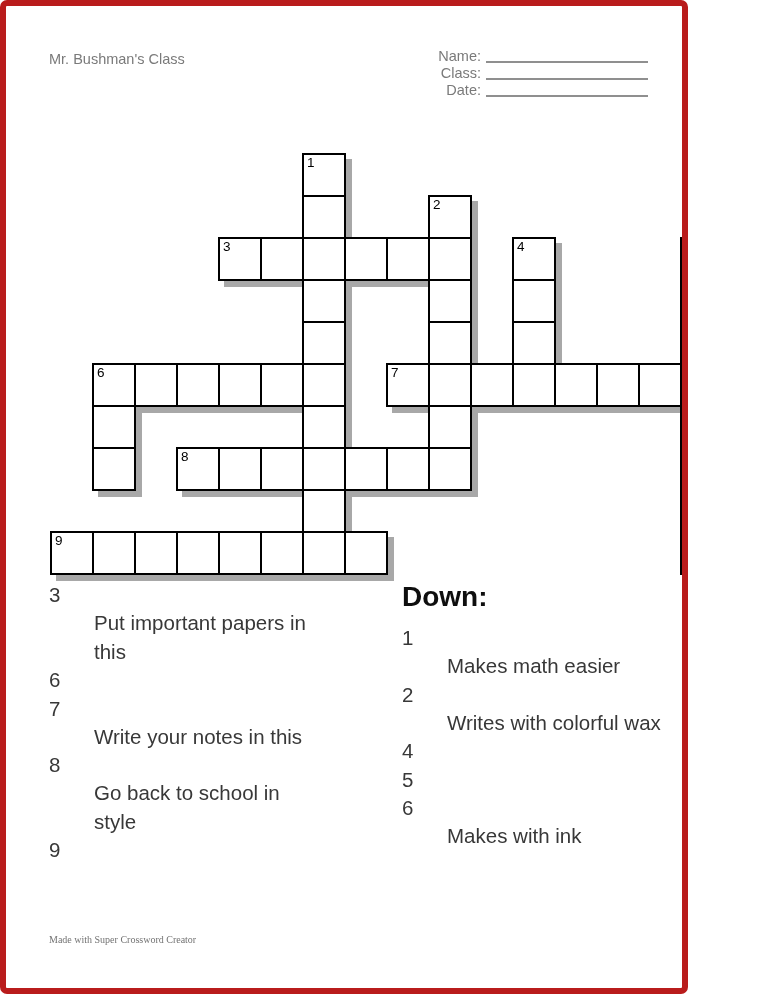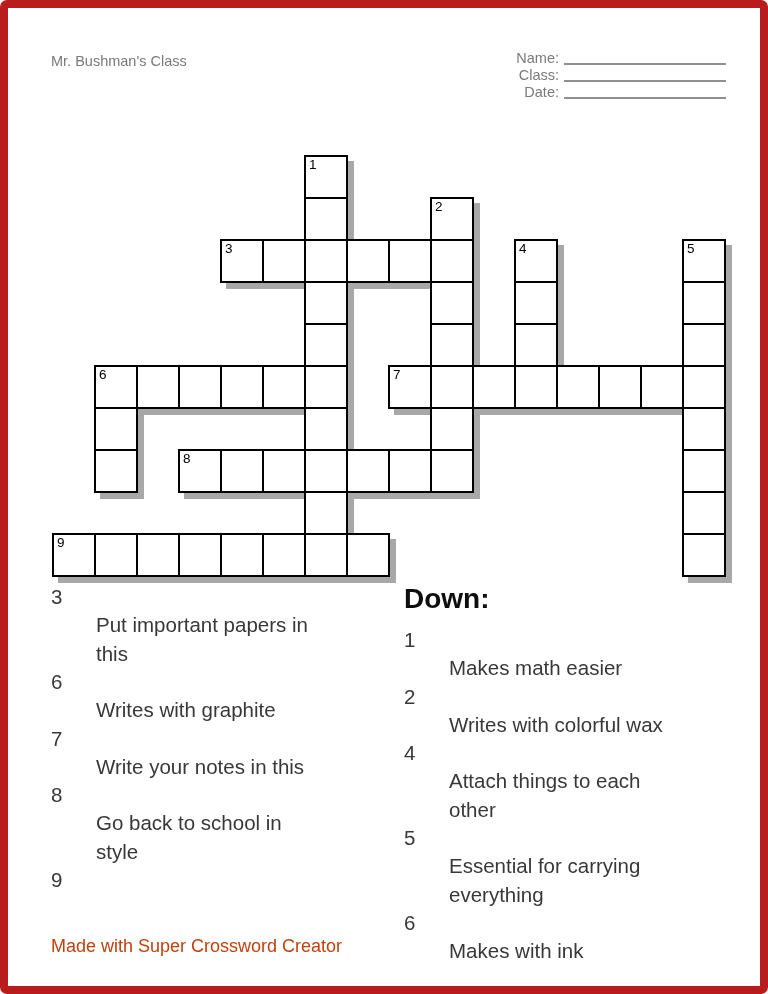--- a/index.html
+++ b/index.html
@@ -1,21 +1,21 @@
 <!DOCTYPE html>
 <html><head>
 <meta charset="utf-8">
 <style>
   html,body { margin:0; padding:0; background:#ffffff; }
   .page {
     position:relative;
-    width:768px; height:994px;
+    width:688px; height:994px;
     box-sizing:border-box;
     background:#ffffff;
-    border:8px solid #b91c1c;
+    border:6px solid #b91c1c;
     border-radius:7px;
     overflow:hidden;
     font-family:"Liberation Sans", sans-serif;
   }
 
   
   .teacher {
     position:absolute; left:43px; top:45px;
     font-size:14.5px; color:#7a7a7a;
   }
@@ -70,21 +70,21 @@
   }
   .clue {
     display:grid; grid-template-columns:45px 1fr;
     font-size:20.5px; line-height:28.5px; color:#383838;
   }
   .clue-text { white-space:pre-line;margin-top:28px; }
 
   
   .footer {
     position:absolute; left:43px; top:928px;
-    font-size:18px; color:#c2410c;
+    font-size:10px; color:#737373;font-family:Liberation Serif, serif;
   }
 </style>
 </head>
 <body>
 
 <div class="page">
 
   <div class="teacher">Mr. Bushman's Class</div>
 
   <div class="fields" id="fields">
@@ -183,21 +183,20 @@
 
   <section class="clue-col across">
     <div id="across-list">
         <div class="clue">
           <span class="clue-num">3</span>
           <span class="clue-text">Put important papers in
 this</span>
         </div>
         <div class="clue">
           <span class="clue-num">6</span>
-          <span class="clue-text">Writes with graphite</span>
         </div>
         <div class="clue">
           <span class="clue-num">7</span>
           <span class="clue-text">Write your notes in this</span>
         </div>
         <div class="clue">
           <span class="clue-num">8</span>
           <span class="clue-text">Go back to school in
 style</span>
         </div>
@@ -213,27 +212,23 @@
         <div class="clue">
           <span class="clue-num">1</span>
           <span class="clue-text">Makes math easier</span>
         </div>
         <div class="clue">
           <span class="clue-num">2</span>
           <span class="clue-text">Writes with colorful wax</span>
         </div>
         <div class="clue">
           <span class="clue-num">4</span>
-          <span class="clue-text">Attach things to each
-other</span>
         </div>
         <div class="clue">
           <span class="clue-num">5</span>
-          <span class="clue-text">Essential for carrying
-everything</span>
         </div>
         <div class="clue">
           <span class="clue-num">6</span>
           <span class="clue-text">Makes with ink</span>
         </div>
       </div>
   </section>
 
   <div class="footer">Made with Super Crossword Creator</div>
 

